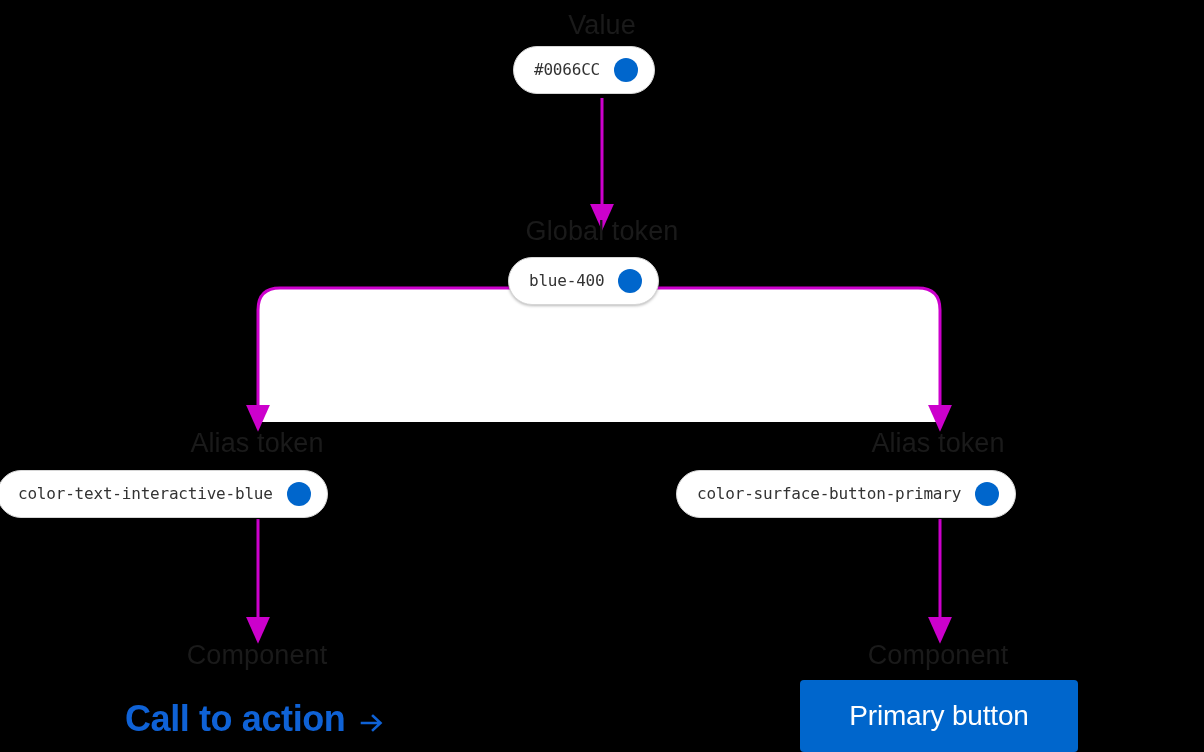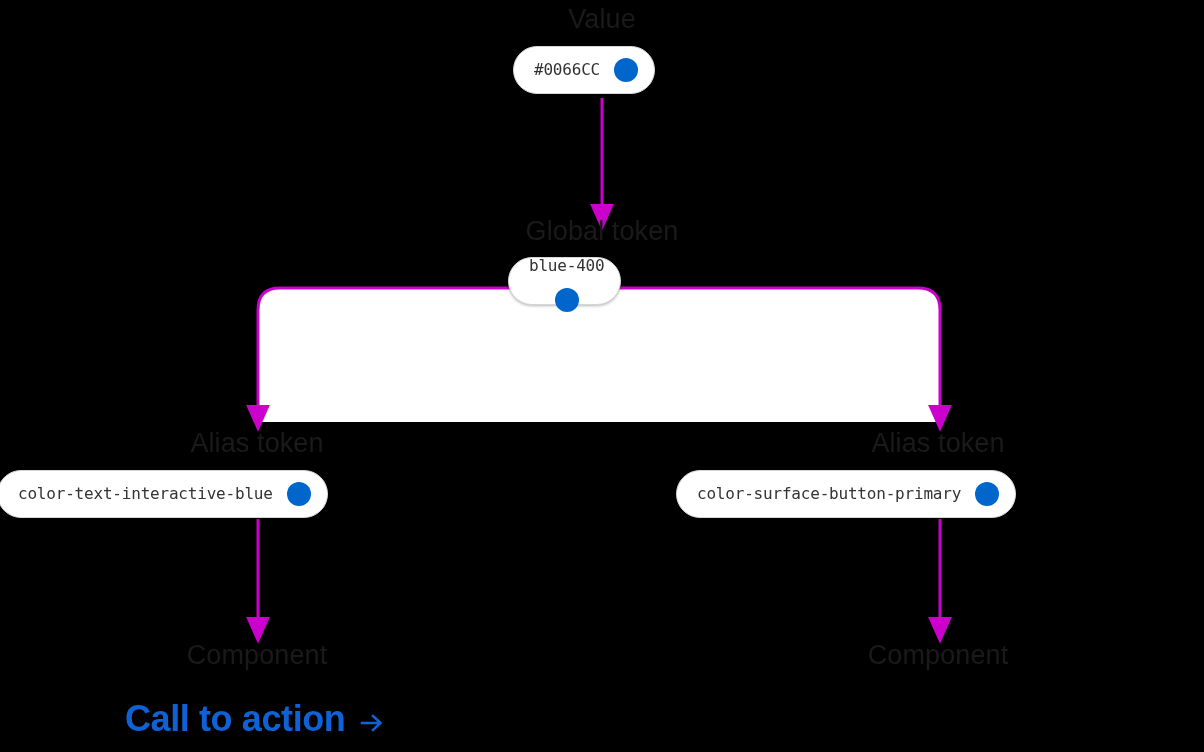--- a/index.html
+++ b/index.html
@@ -131,30 +131,30 @@
 
     <path d="M602,288 L280,288 Q258,288 258,310 L258,406" fill="none" stroke="#CC00CC" stroke-width="3" marker-end="url(#arrowhead)"></path>
 
     <path d="M602,288 L918,288 Q940,288 940,310 L940,406" fill="none" stroke="#CC00CC" stroke-width="3" marker-end="url(#arrowhead)"></path>
 
     <line x1="258" y1="519" x2="258" y2="618" stroke="#CC00CC" stroke-width="3" marker-end="url(#arrowhead)"></line>
 
     <line x1="940" y1="519" x2="940" y2="618" stroke="#CC00CC" stroke-width="3" marker-end="url(#arrowhead)"></line>
   </svg>
 
-  <div class="stage-label" style="left:602px; top:6px; transform:translateX(-50%);text-align:center;">Value</div>
+  <div class="stage-label" style="left:602px; top:12px; transform:translateX(-50%);text-align:center;">Value</div>
 
   <div class="pill" style="left:513px; top:46px;">
     <span class="pill-text">#0066CC</span>
     <span class="swatch"></span>
   </div>
 
   <div class="stage-label" style="left:602px; top:218px; transform:translateX(-50%);">Global token</div>
 
-  <div class="pill" style="left:508px; top:257px;flex-direction:column;">
+  <div class="pill" style="left:508px; top:257px;">
     <span class="pill-text">blue-400</span>
     <span class="swatch"></span>
   </div>
 
   <div class="stage-label" style="left:257px; top:430px; transform:translateX(-50%);">Alias token</div>
 
   <div class="pill" style="left:-3px; top:470px;">
     <span class="pill-text">color-text-interactive-blue</span>
     <span class="swatch"></span>
   </div>
@@ -172,14 +172,17 @@
     <span>Call to action</span>
     <span class="cta-arrow">
       <svg viewBox="0 0 26 26" width="26" height="26" aria-hidden="true">
         <path d="M3 13 H21 M14 6 L21.5 13 L14 20" fill="none" stroke="#0F62D6" stroke-width="2.6" stroke-linecap="square" stroke-linejoin="miter"></path>
       </svg>
     </span>
   </button>
 
   <div class="stage-label" style="left:938px; top:642px; transform:translateX(-50%);">Component</div>
 
+  <button class="primary-button" style="left:800px; top:680px; width:278px; height:72px;">
+    <span>Primary button</span>
+  </button>
 
 </div>
 
 </body></html>

